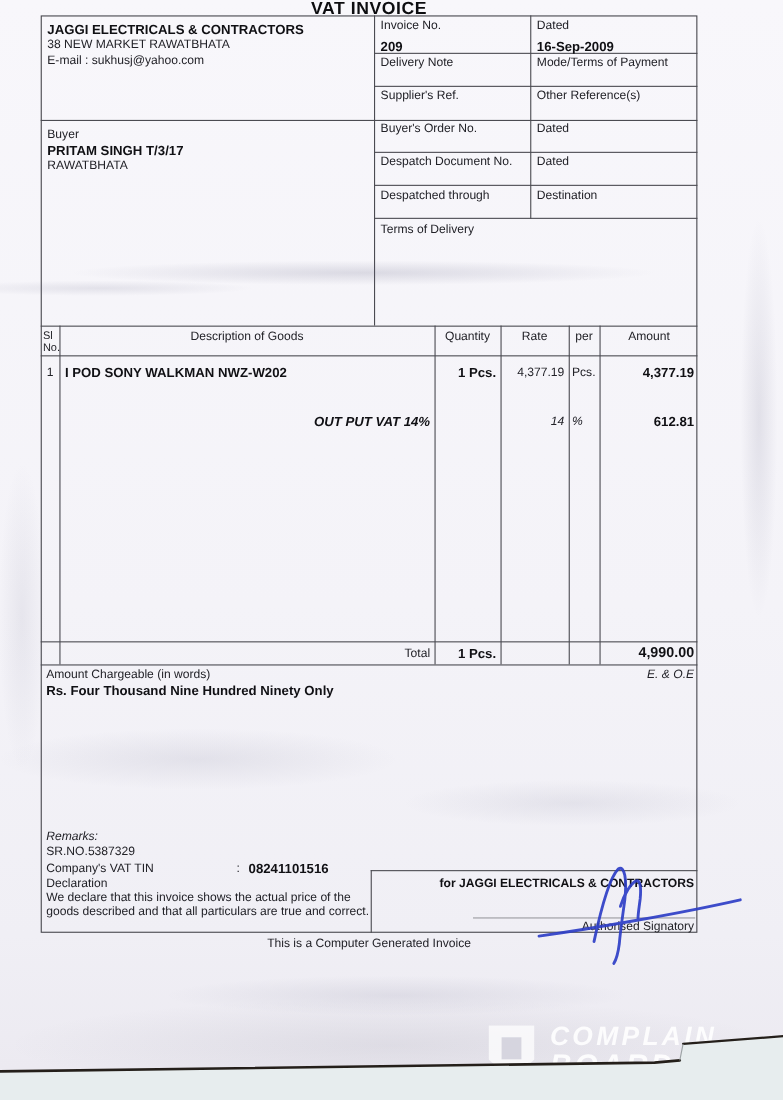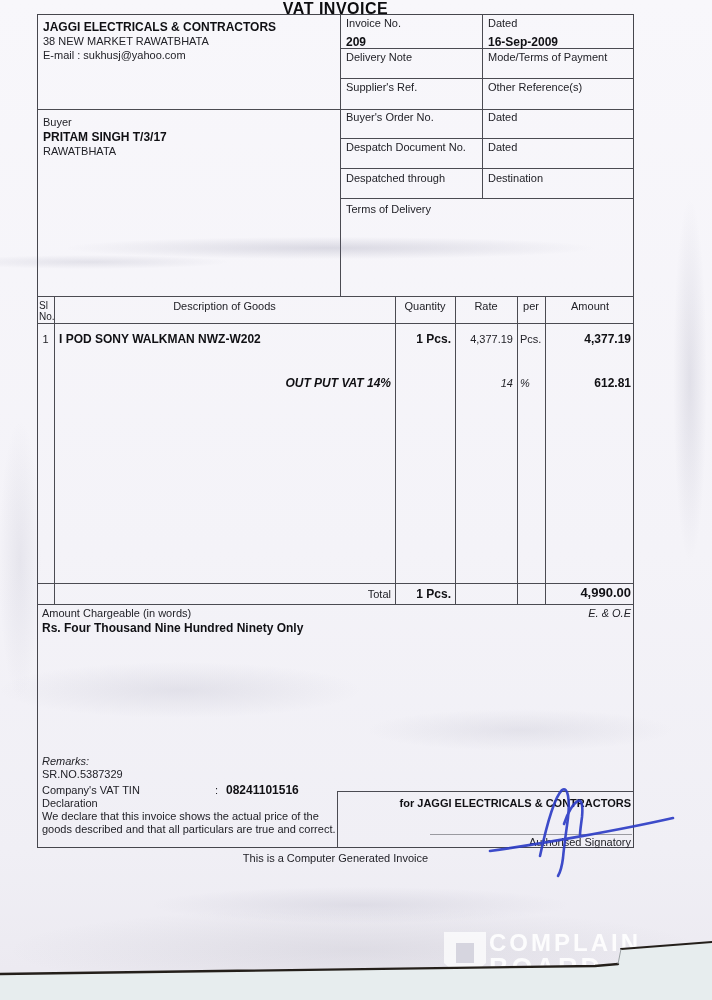--- a/index.html
+++ b/index.html
@@ -39,21 +39,21 @@
     position:absolute;left:37px;top:0px;width:597px;text-align:center;
     font-size:16px;font-weight:bold;letter-spacing:.5px;color:#0d0d10;z-index:6;
   }
   .content{position:absolute;inset:0;z-index:10;}
   .right-num{text-align:right;}
   .italic{font-style:italic;}
   .sig-svg{position:absolute;left:480px;top:778px;width:205px;height:100px;z-index:30;}
   .sig-line{position:absolute;left:430px;top:834px;width:202px;height:1px;background:#9a9aa0;z-index:12;}
   .watermark{
     position:absolute;left:444px;top:931px;z-index:45;
-    color:rgba(255,255,255,.88);display:flex;gap:3px;align-items:flex-end;
+    color:rgba(255,255,255,.88);display:flex;gap:14px;align-items:flex-end;font-style:italic;
   }
   .wm-shield{
     width:42px;height:50px;background:rgba(255,255,255,.72);
     clip-path:polygon(0 0,100% 0,100% 62%,50% 100%,0 62%);
     display:flex;align-items:center;justify-content:center;
   }
   .wm-shield-inner{
     width:18px;height:20px;background:rgba(210,208,220,.9);margin-top:-8px;
   }
   .wm-line1{font-size:24px;font-weight:bold;letter-spacing:3px;line-height:24px;}

